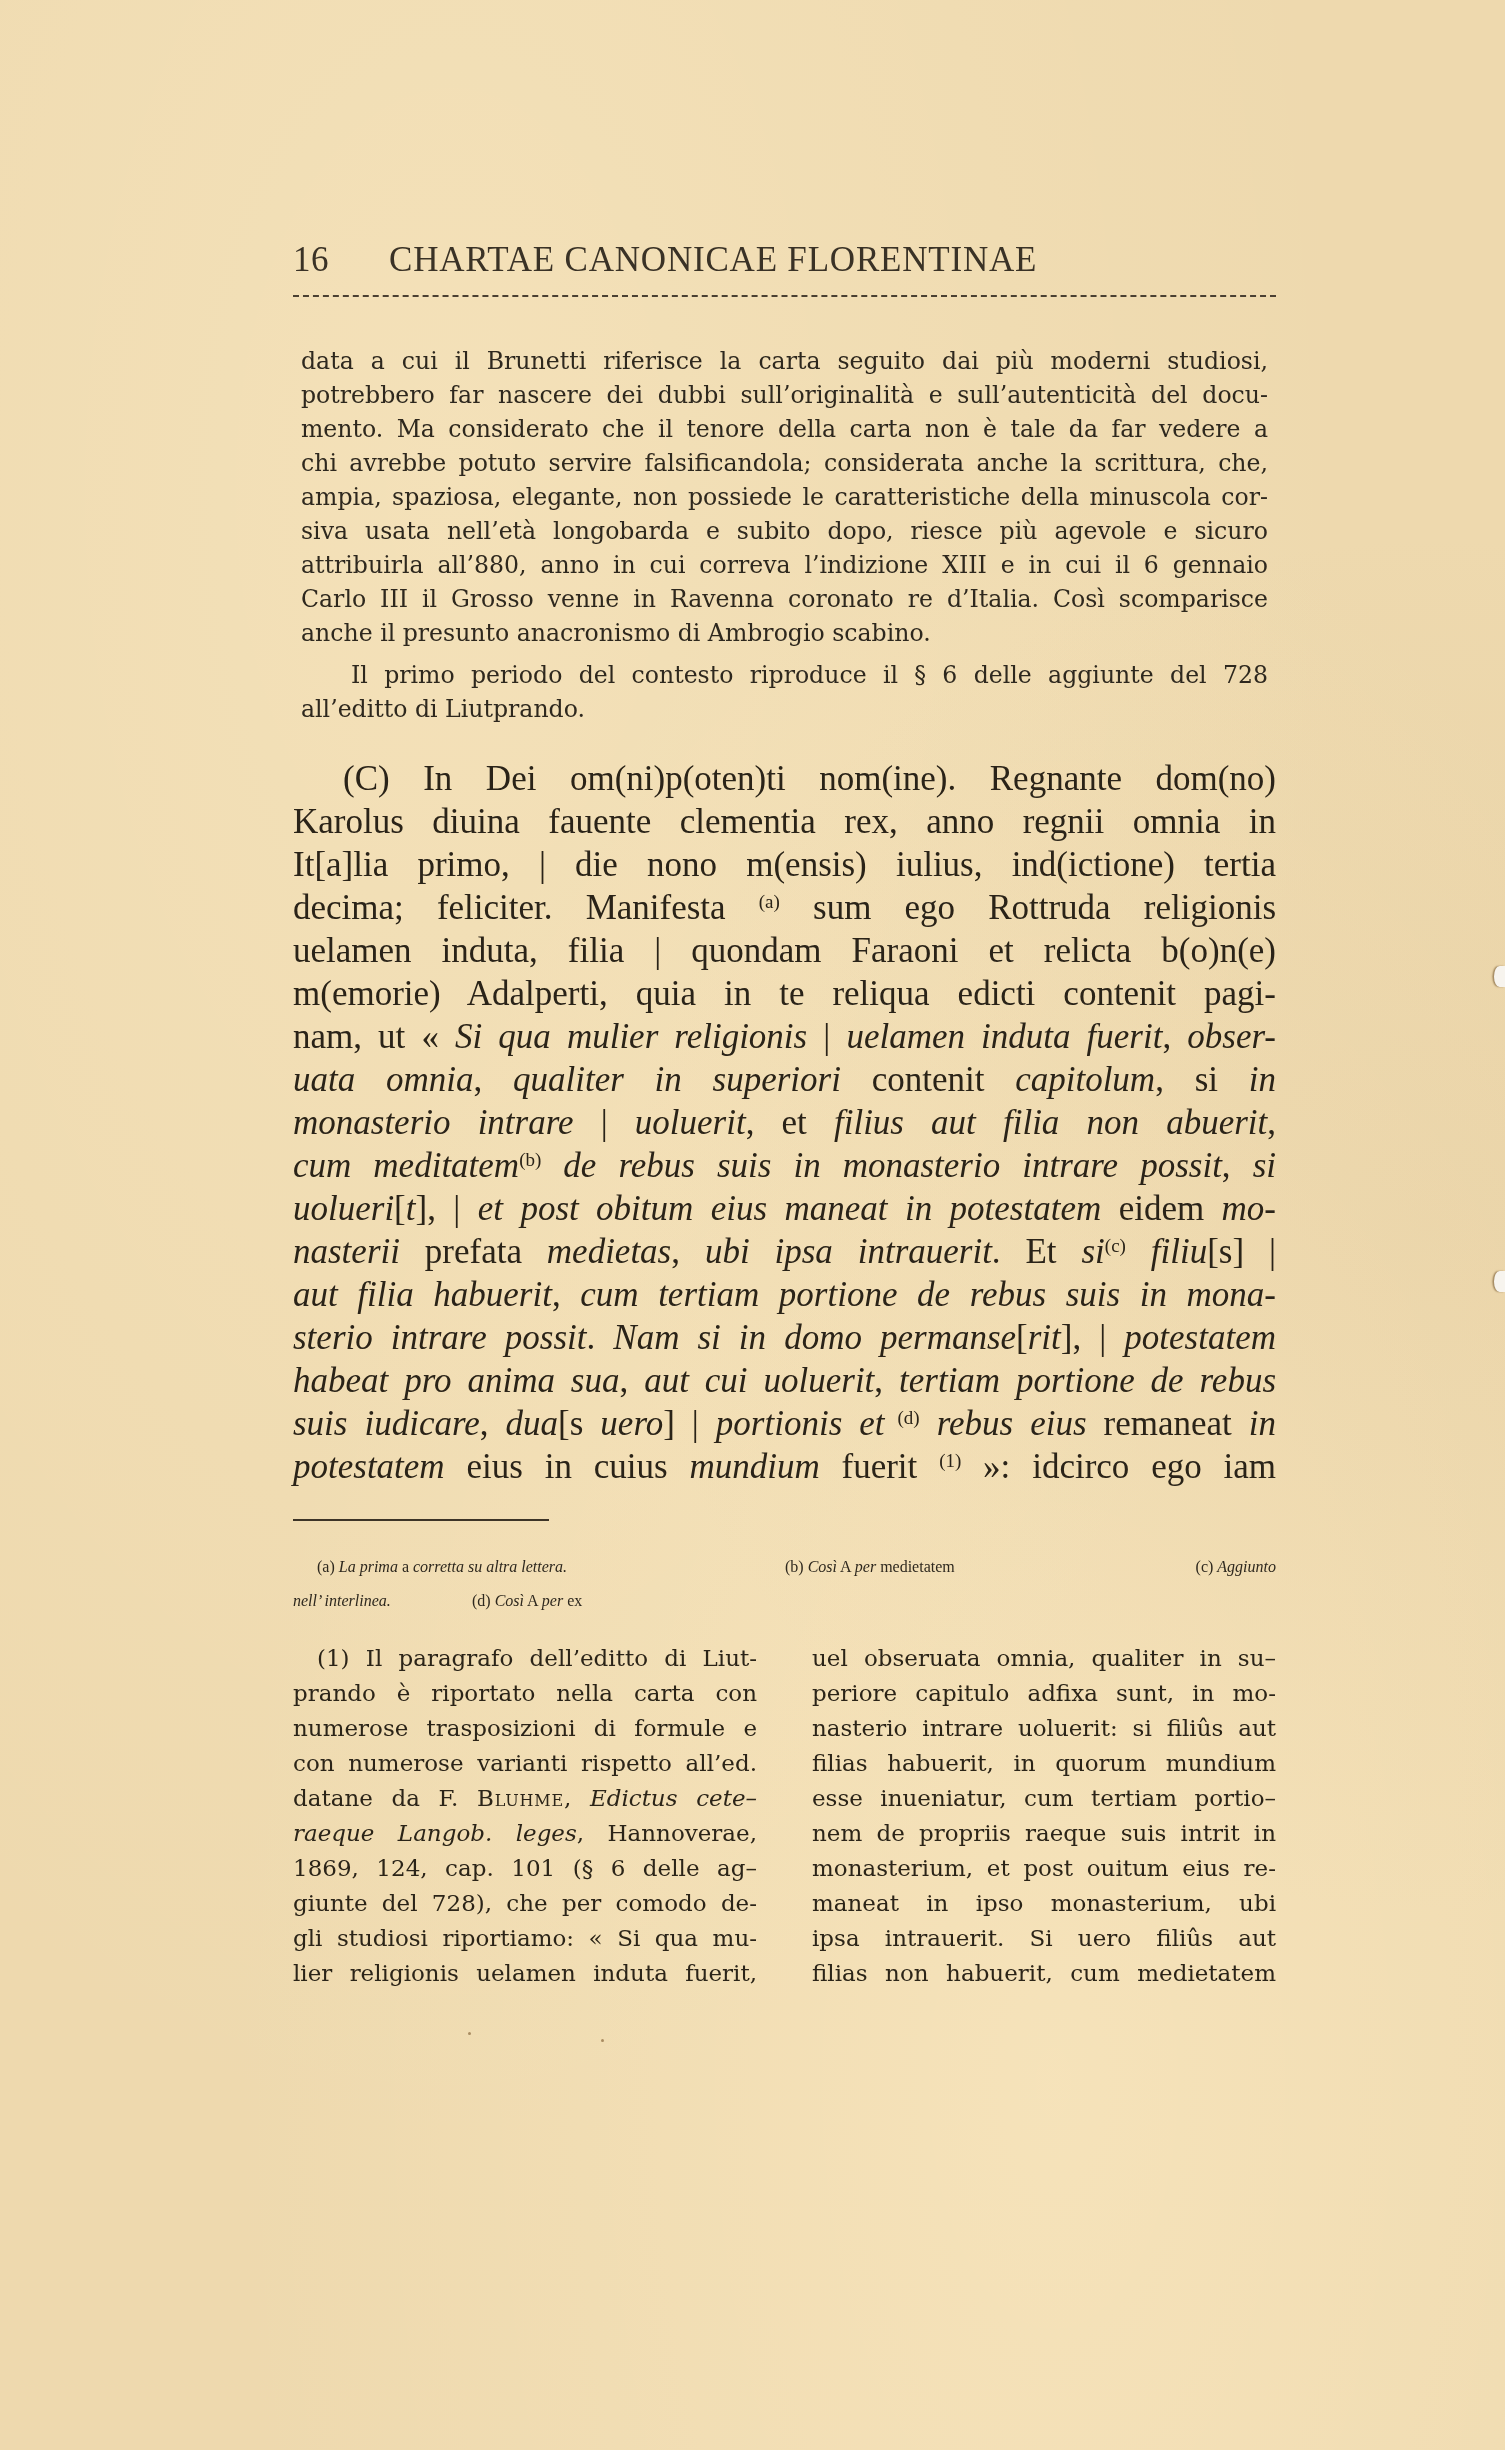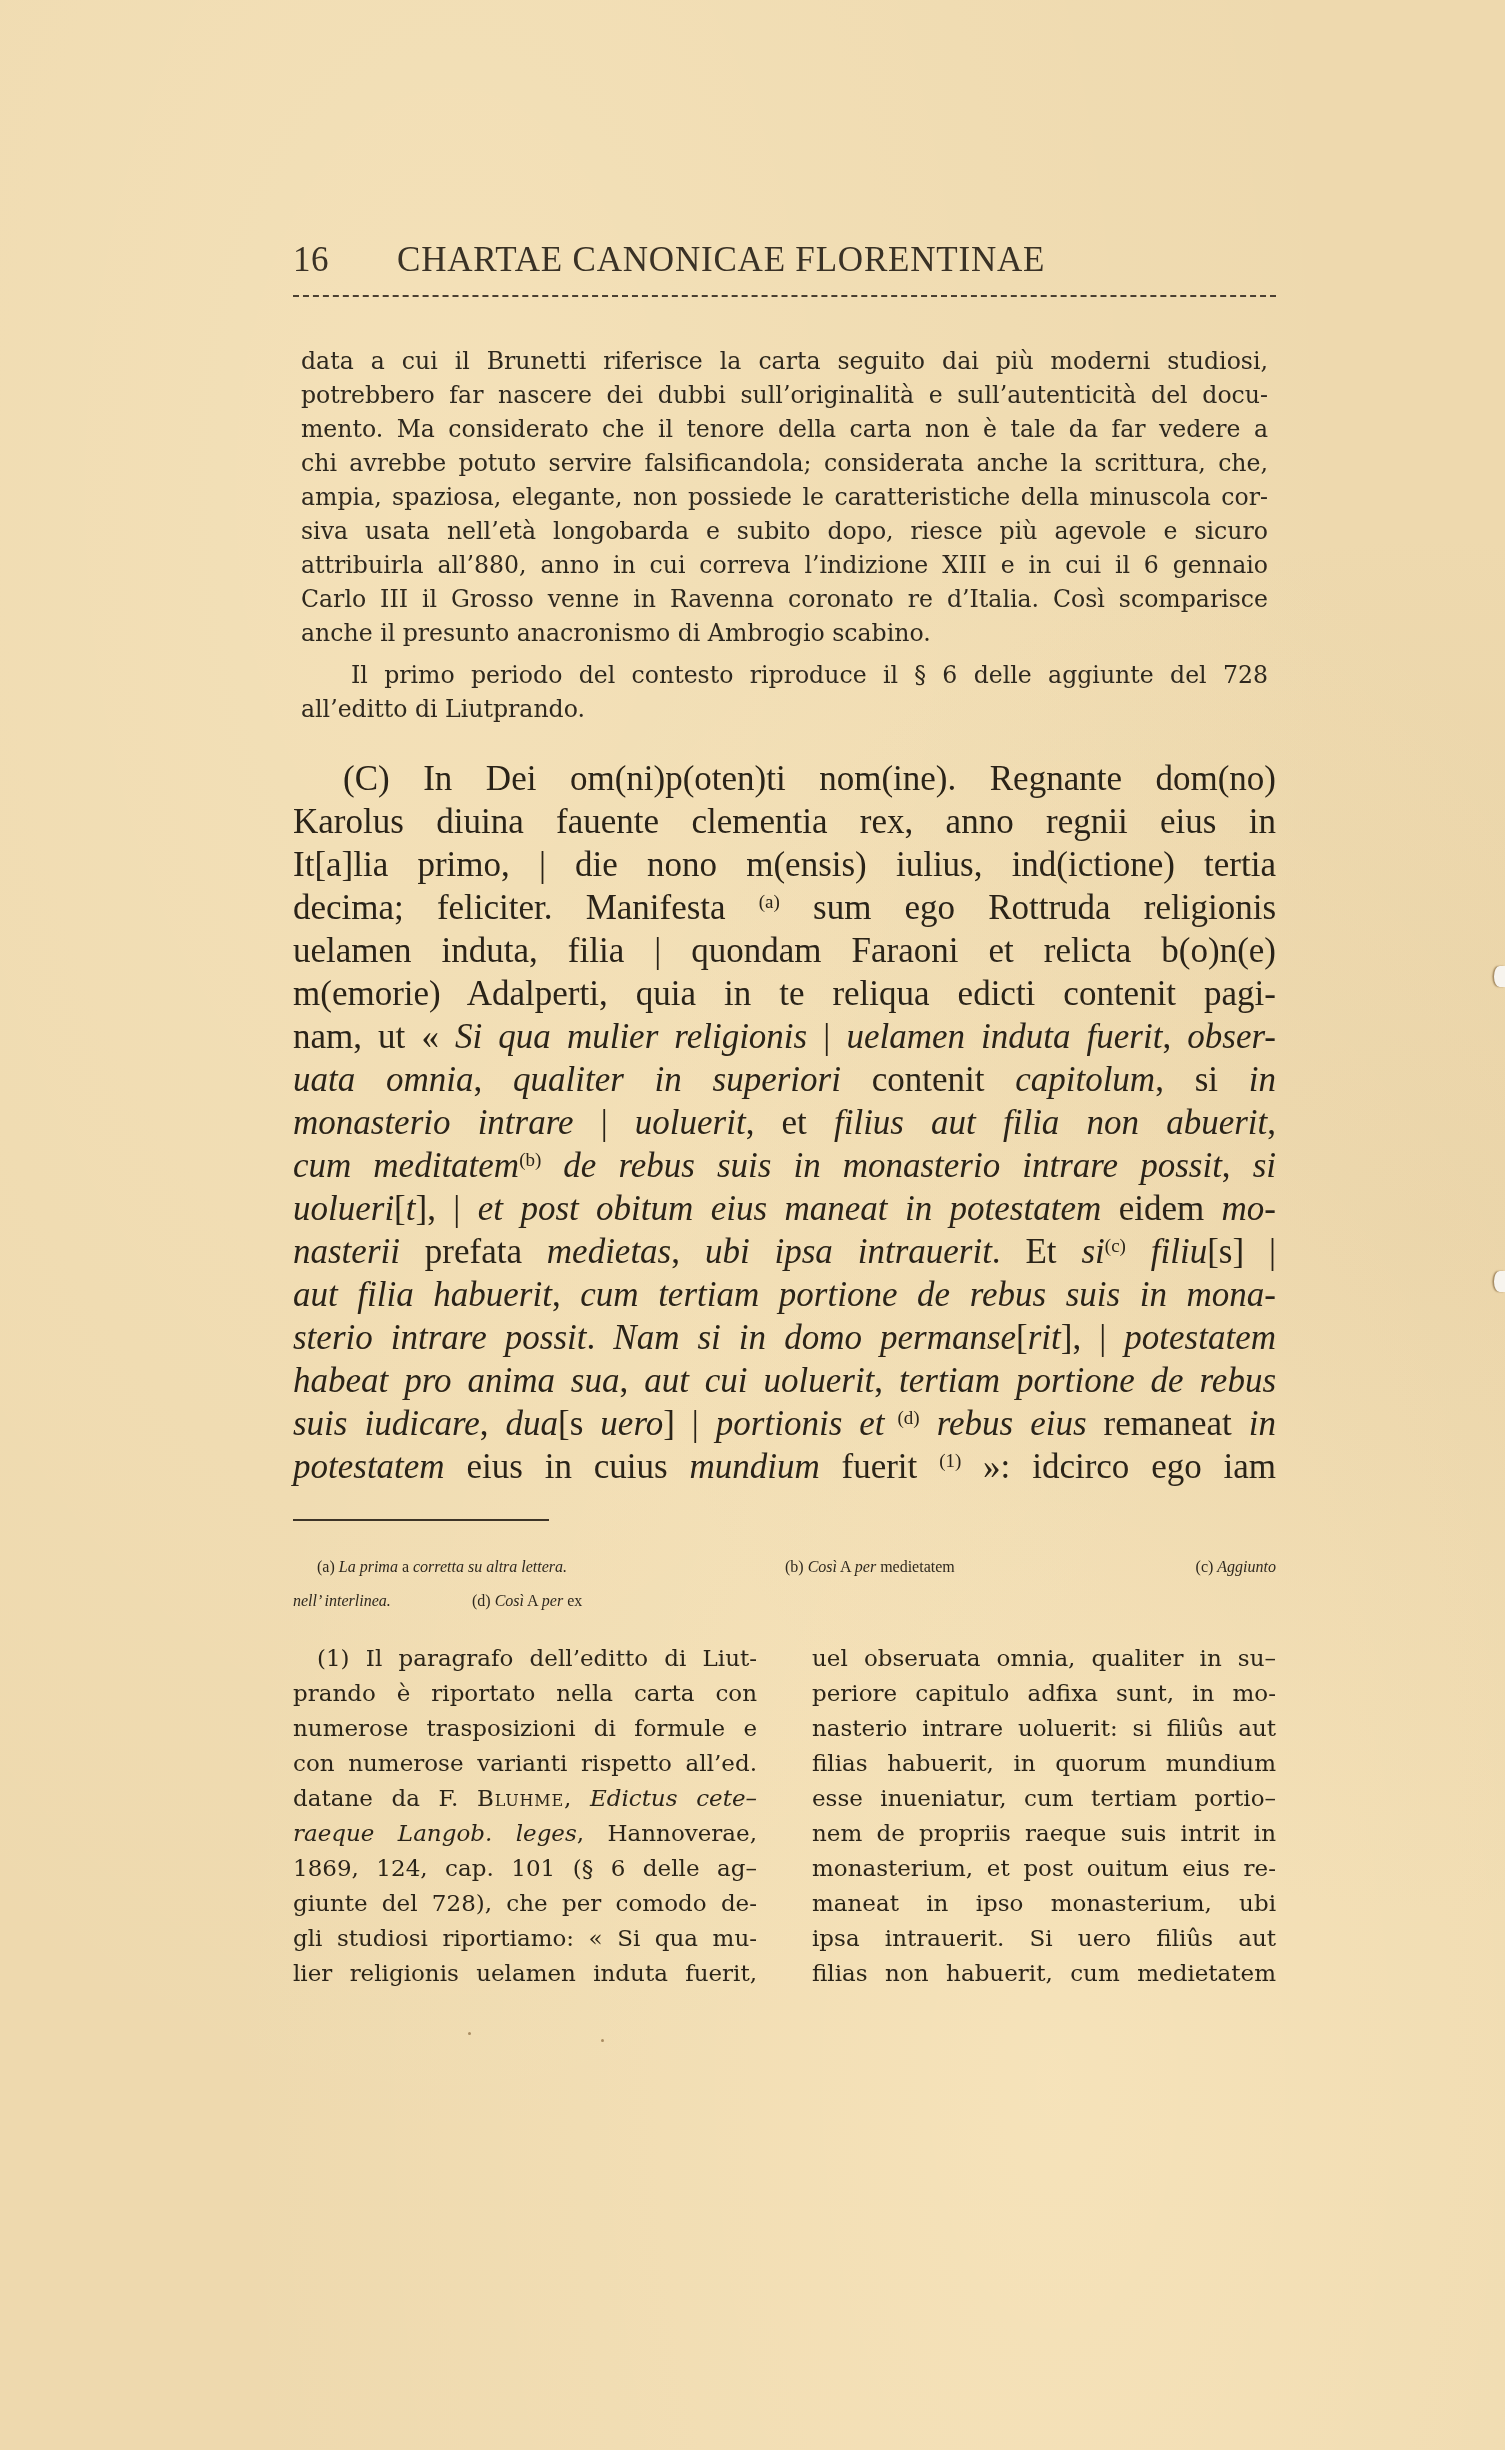--- a/index.html
+++ b/index.html
@@ -17,21 +17,21 @@
       color: #2b2418;
     }
     .page { position: absolute; left: 0; top: 0; width: 1505px; height: 2450px; }
 
     
     .running-header {
       position: absolute; left: 293px; top: 240px; width: 983px;
       height: 48px;
       display: flex; align-items: baseline;
       font-family: "Liberation Serif", serif;
-      font-size: 35px; letter-spacing: 0.4px; color: #3a3226; gap: 8px;
+      font-size: 35px; letter-spacing: 0.4px; color: #3a3226;
     }
     .page-number { width: 96px; }
     .running-title { letter-spacing: 0.8px; }
     .header-rule {
       position: absolute; left: 293px; top: 295px; width: 983px; height: 0;
       border-top: 2.4px dashed #4a4032;
     }
 
     
     .intro {
@@ -116,21 +116,21 @@
         <span class="line last">anche il presunto anacronismo di Ambrogio scabino.</span>
       </p>
     <p id="intro-p2">
         <span class="line indent">Il primo periodo del contesto riproduce il § 6 delle aggiunte del 728</span>
         <span class="line last">all’editto di Liutprando.</span>
       </p>
   </div>
 
   <div class="charter" id="charter">
       <span class="line first"><span>(C) In Dei om(ni)p(oten)ti nom(ine).   Regnante dom(no)</span></span>
-      <span class="line"><span>Karolus diuina fauente clementia rex, anno regnii eius in</span></span>
+      <span class="line"><span>Karolus diuina fauente clementia rex, anno regnii omnia in</span></span>
       <span class="line"><span>It[a]lia primo, | die nono m(ensis) iulius, ind(ictione) tertia</span></span>
       <span class="line"><span>decima; feliciter.  Manifesta </span><sup>(a)</sup><span> sum ego Rottruda religionis</span></span>
       <span class="line"><span>uelamen induta, filia | quondam Faraoni et relicta b(o)n(e)</span></span>
       <span class="line"><span>m(emorie) Adalperti, quia in te reliqua edicti contenit pagi-</span></span>
       <span class="line"><span>nam, ut « </span><i>Si qua mulier religionis</i><span> | </span><i>uelamen induta fuerit</i><span>, </span><i>obser-</i></span>
       <span class="line"><i>uata omnia</i><span>, </span><i>qualiter in superiori</i><span> contenit </span><i>capitolum</i><span>, si </span><i>in</i></span>
       <span class="line"><i>monasterio intrare</i><span> | </span><i>uoluerit</i><span>, et </span><i>filius aut filia non abuerit</i><span>,</span></span>
       <span class="line"><i>cum meditatem</i><sup>(b)</sup><span> </span><i>de rebus suis in monasterio intrare possit</i><span>, </span><i>si</i></span>
       <span class="line"><i>uolueri</i><span>[</span><i>t</i><span>], | </span><i>et post obitum eius maneat in potestatem</i><span> eidem </span><i>mo-</i></span>
       <span class="line"><i>nasterii</i><span> prefata </span><i>medietas</i><span>, </span><i>ubi ipsa intrauerit</i><span>. Et </span><i>si</i><sup>(c)</sup><span> </span><i>filiu</i><span>[s] |</span></span>

